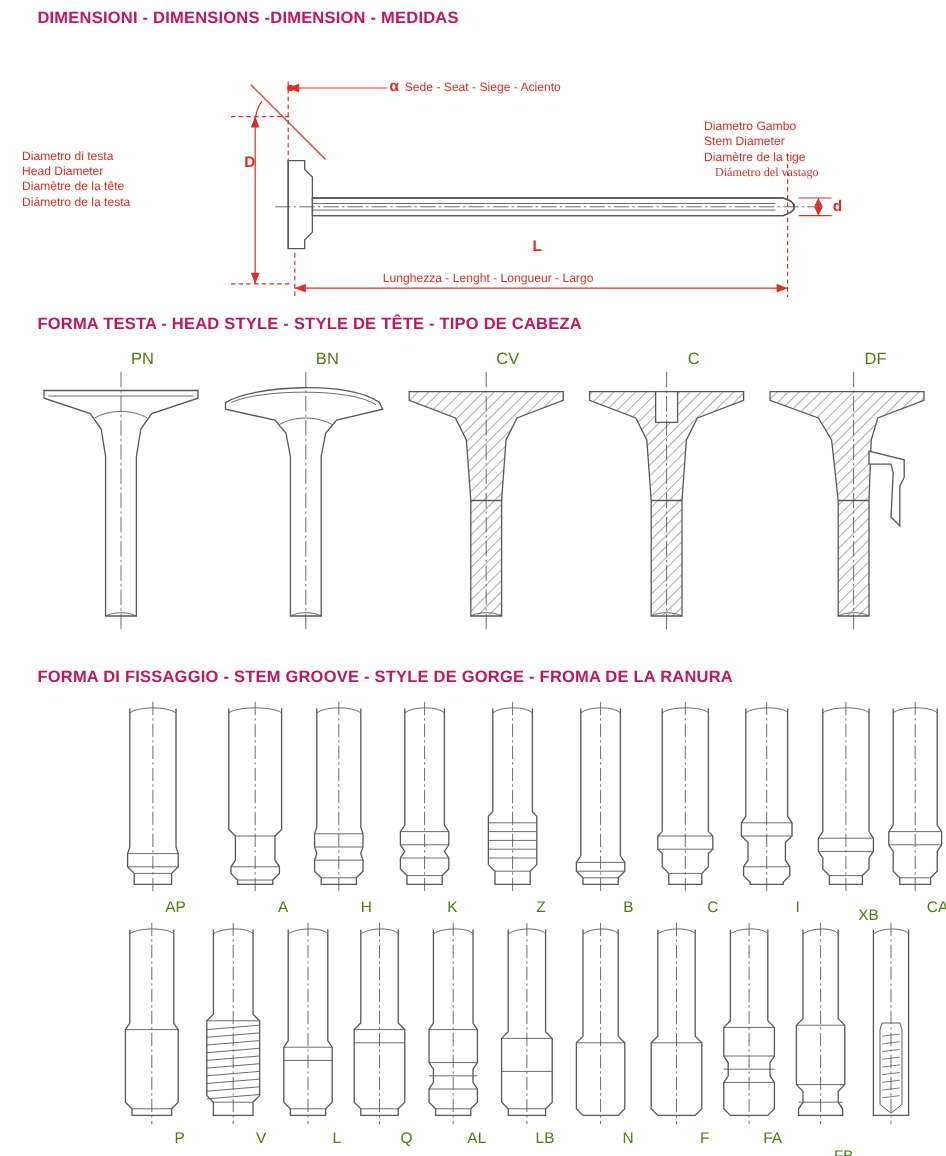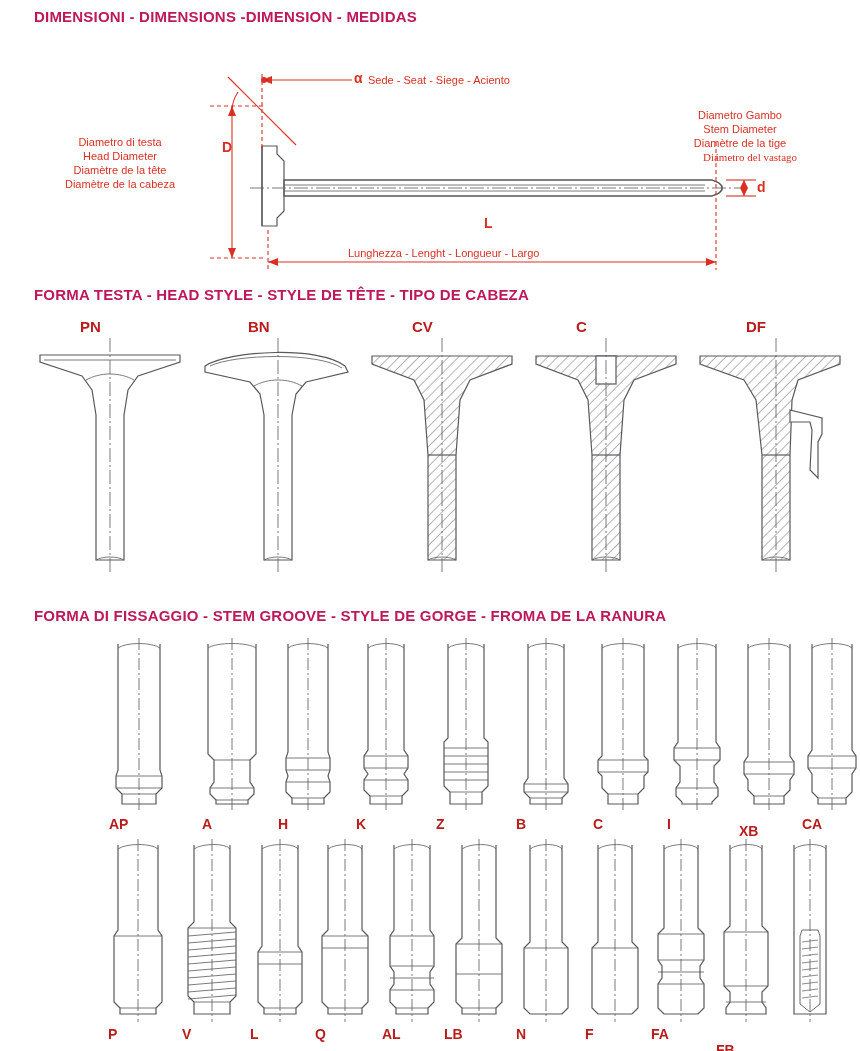--- a/index.html
+++ b/index.html
@@ -29,27 +29,27 @@
 
   svg{display:block;}
   .lbl{
     position:absolute;
     font-size:11px;
     color:#d93025;
     line-height:14px;
     white-space:nowrap;
   }
   .lbl.b{font-weight:bold;font-size:14px;}
-  .lbl.r{text-align:center;}
+  .lbl.r{text-align:left;}
   .code{
     position:absolute;
     font-size:14px;
-    font-weight:bold;
-    color:#b91c1c;
-    text-align:left;
+    font-weight:normal;
+    color:#4d7c0f;
+    text-align:right;
     width:60px;
   }
   .code.hs{font-size:15px;}
 </style>
 </head>
 <body>
 
 <div class="section-title" id="t1">DIMENSIONI - DIMENSIONS -DIMENSION - MEDIDAS</div>
 
 <div class="panel" id="p1">
@@ -106,21 +106,21 @@
   <div class="lbl" style="left:368px;top:43px;">Sede - Seat - Siege - Aciento</div>
 
   <div class="lbl r" style="left:640px;top:78px;width:200px;">Diametro Gambo</div>
   <div class="lbl r" style="left:640px;top:92px;width:200px;">Stem Diameter</div>
   <div class="lbl r" style="left:640px;top:106px;width:200px;">Diamètre de la tige</div>
   <div class="lbl r" style="left:650px;top:120px;width:200px;font-family:Liberation Serif, serif;">Diámetro del vastago</div>
 
   <div class="lbl r" style="left:20px;top:105px;width:200px;">Diametro di testa</div>
   <div class="lbl r" style="left:20px;top:119px;width:200px;">Head Diameter</div>
   <div class="lbl r" style="left:20px;top:133px;width:200px;">Diamètre de la tête</div>
-  <div class="lbl r" style="left:20px;top:147px;width:200px;">Diamètre de la cabeza</div>
+  <div class="lbl r" style="left:20px;top:147px;width:200px;">Diámetro de la testa</div>
 
   <div class="lbl b" style="left:222px;top:110px;">D</div>
   <div class="lbl b" style="left:757px;top:150px;">d</div>
   <div class="lbl b" style="left:484px;top:186px;">L</div>
   <div class="lbl" style="left:348px;top:216px;">Lunghezza - Lenght - Longueur - Largo</div>
 </div>
 
 <div class="section-title" id="t2">FORMA TESTA - HEAD STYLE - STYLE DE TÊTE - TIPO DE CABEZA</div>
 
 <div class="panel" id="p2">

